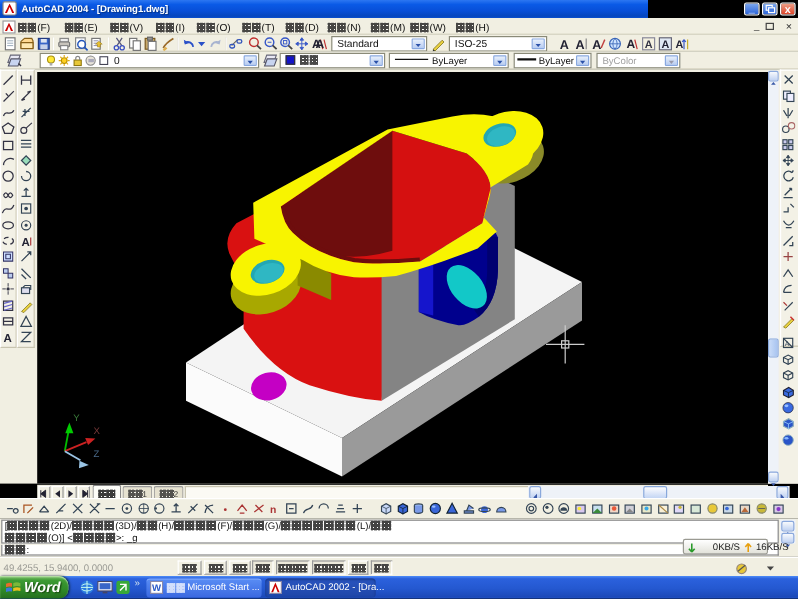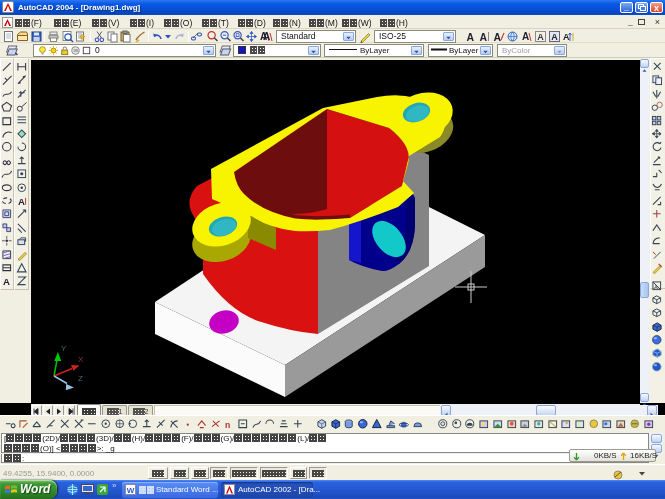--- a/index.html
+++ b/index.html
@@ -1,21 +1,21 @@
 <!DOCTYPE html>
 <html><head><meta charset="utf-8"><style>
 *{margin:0;padding:0;box-sizing:border-box;}
 html,body{width:665px;height:499px;overflow:hidden;background:#000;}
 body{font-family:"Liberation Sans",sans-serif;position:relative;}
 .abs{position:absolute;}
 i.c{display:inline-block;vertical-align:-1px;}
 .ico{position:absolute;}
 </style></head><body>
 
-<div class="abs" style="left:0;top:0;width:665px;height:15px;background:linear-gradient(180deg,#2c77f2 0%,#0a5ae6 25%,#084fd8 60%,#0646bd 90%,#0a4fd0 100%);text-decoration:underline;">
+<div class="abs" style="left:0;top:0;width:540px;height:15px;background:linear-gradient(180deg,#2c77f2 0%,#0a5ae6 25%,#084fd8 60%,#0646bd 90%,#0a4fd0 100%);text-decoration:underline;">
  <div class="abs" style="left:2px;top:1px;width:12px;height:12px;background:#fff;border:1px solid #888;border-radius:2px;">
    <div class="abs" style="left:1px;top:1px;width:8px;height:8px;background:#c00;clip-path:polygon(50% 0,100% 100%,78% 100%,50% 35%,22% 100%,0 100%);"></div>
  </div>
  <div class="abs" style="left:18px;top:2.5px;color:#fff;font-size:8px;font-weight:bold;letter-spacing:0;text-shadow:1px 1px 1px #02307f;">AutoCAD 2004 - [Drawing1.dwg]</div>
  <div class="abs" style="left:620px;top:2px;width:13px;height:11px;background:linear-gradient(180deg,#7da8f0,#2a63d8);border:1px solid #fff;border-radius:2px;color:#fff;font-size:9px;font-weight:bold;line-height:8px;text-align:center;">_</div>
  <div class="abs" style="left:635px;top:2px;width:13px;height:11px;background:linear-gradient(180deg,#7da8f0,#2a63d8);border:1px solid #fff;border-radius:2px;">
       <div class="abs" style="left:2px;top:1px;width:6px;height:5px;border:1px solid #fff;"></div>
       <div class="abs" style="left:4px;top:3px;width:6px;height:5px;border:1px solid #fff;background:#4a7de0;"></div>
     </div>
  <div class="abs" style="left:650px;top:2px;width:13px;height:11px;background:linear-gradient(180deg,#f0a088,#dd4327);border:1px solid #fff;border-radius:2px;color:#fff;font-size:9px;font-weight:bold;line-height:10px;text-align:center;">x</div>
@@ -697,21 +697,21 @@
    <div class="abs" style="left:2px;top:0px;white-space:nowrap;"><i class="c" style="width:8px;height:8px;margin-right:1px;opacity:0.82;background-image:repeating-linear-gradient(180deg,#1a1a1a 0 2px,rgba(255,255,255,0.55) 2px 3px),repeating-linear-gradient(90deg,#1a1a1a 0 2px,rgba(255,255,255,0.35) 2px 3px);background-blend-mode:darken;"></i><i class="c" style="width:8px;height:8px;margin-right:1px;opacity:0.82;background-image:repeating-linear-gradient(180deg,#1a1a1a 0 2px,rgba(255,255,255,0.55) 2px 3px),repeating-linear-gradient(90deg,#1a1a1a 0 2px,rgba(255,255,255,0.35) 2px 3px);background-blend-mode:darken;"></i><span class="lat">:</span></div>
  </div>
 </div>
 <div class="abs" style="left:650px;top:433px;width:13px;height:20px;background:#eef2f8;"></div>
 <div class="abs" style="left:651px;top:434px;width:11px;height:9px;background:linear-gradient(180deg,#f8fafd,#c0d2f2);border:1px solid #8aa8dc;border-radius:2px;"><svg width="9" height="7" viewBox="0 0 9 9">
       <path d="M2 6 l2.5-3 2.5 3z" fill="#3858a8"></path>
     </svg></div>
 <div class="abs" style="left:651px;top:444px;width:11px;height:9px;background:linear-gradient(180deg,#f8fafd,#c0d2f2);border:1px solid #8aa8dc;border-radius:2px;"><svg width="9" height="7" viewBox="0 0 9 9">
       <path d="M2 3.5 l2.5 3 2.5-3z" fill="#3858a8"></path>
     </svg></div>
-<div class="abs" style="left:569px;top:449px;width:87px;height:13px;background:linear-gradient(180deg,#ffffff,#e2e2da);border:1px solid #9a9a92;border-radius:2px;font-size:8px;color:#222;">
+<div class="abs" style="left:569px;top:449px;width:71px;height:13px;background:linear-gradient(180deg,#ffffff,#e2e2da);border:1px solid #9a9a92;border-radius:2px;font-size:8px;color:#222;">
  <svg class="abs" style="left:3px;top:2px" width="7" height="9" viewBox="0 0 7 9">
       <path d="M3.5 8 L3.5 1 M3.5 8 l-2.4-2.8M3.5 8l2.4-2.8" stroke="#2a9a2a" stroke-width="1.3" fill="none"></path>
     </svg>
  <span class="abs" style="left:24px;top:1px;">0KB/S</span>
  <svg class="abs" style="left:50px;top:2px" width="7" height="9" viewBox="0 0 7 9">
       <path d="M3.5 1 L3.5 8 M3.5 1 l-2.4,2.8M3.5 1l2.4 2.8" stroke="#e8a010" stroke-width="1.3" fill="none"></path>
     </svg>
  <span class="abs" style="left:60px;top:1px;">16KB/S</span>
 </div>
 <div class="abs" style="left:0;top:464px;width:665px;height:16px;background:#f1efe2;border-top:1px solid #fff;">
@@ -756,21 +756,21 @@
       <rect x="1" y="1" width="11" height="11" rx="2" fill="#38a838"></rect>
       <path d="M4 9 L9 4 M4 4h5v5" stroke="#fff" fill="none" stroke-width="1.2"></path>
     </svg>
  <span class="abs" style="left:112px;top:1px;color:#cde;font-size:8px;">»</span>
  <div class="abs" style="left:122px;top:1.5px;width:96px;height:16px;background:linear-gradient(180deg,#5a8ef5,#3a68e0);border-radius:3px;box-shadow:inset 0 1px 0 #88b0ff;">
    <svg class="abs" style="left:3px;top:2.5px" width="11" height="11" viewBox="0 0 11 11">
         <rect x="0.5" y="0.5" width="10" height="10" fill="#fff" stroke="#88a"></rect>
         <text x="5.5" y="8.5" font-size="8" font-weight="bold" fill="#2a5ac8" text-anchor="middle">W</text>
       </svg>
    <span class="abs" style="left:17px;top:4px;font-size:0;line-height:0;"><i class="c" style="width:7px;height:8px;margin-right:1px;opacity:0.82;background-image:repeating-linear-gradient(180deg,#f0f4ff 0 2px,rgba(255,255,255,0.55) 2px 3px),repeating-linear-gradient(90deg,#f0f4ff 0 2px,rgba(255,255,255,0.35) 2px 3px);background-blend-mode:darken;"></i><i class="c" style="width:7px;height:8px;margin-right:1px;opacity:0.82;background-image:repeating-linear-gradient(180deg,#f0f4ff 0 2px,rgba(255,255,255,0.55) 2px 3px),repeating-linear-gradient(90deg,#f0f4ff 0 2px,rgba(255,255,255,0.35) 2px 3px);background-blend-mode:darken;"></i></span>
-      <span class="abs" style="left:34px;top:3.5px;color:#fff;font-size:8px;white-space:nowrap;">Standard Word ...</span>
+      <span class="abs" style="left:34px;top:3.5px;color:#fff;font-size:8px;white-space:nowrap;">Microsoft Start ...</span>
  </div>
  <div class="abs" style="left:221px;top:1.5px;width:92px;height:16px;background:linear-gradient(180deg,#2a55c0,#1e46a8);border-radius:3px;box-shadow:inset 0 1px 2px #12307a;">
    <svg class="abs" style="left:3px;top:2.5px" width="11" height="11" viewBox="0 0 11 11">
         <rect x="0.5" y="0.5" width="10" height="10" fill="#fff" stroke="#88a"></rect>
         <path d="M5.5 1.5 L9 9.5 H7.4 L5.5 4.5 L3.6 9.5 H2z" fill="#c00"></path>
       </svg>
    <span class="abs" style="left:17px;top:3.5px;color:#fff;font-size:8px;white-space:nowrap;">AutoCAD 2002 - [Dra...</span>
  </div>
 </div>
 </body></html>

